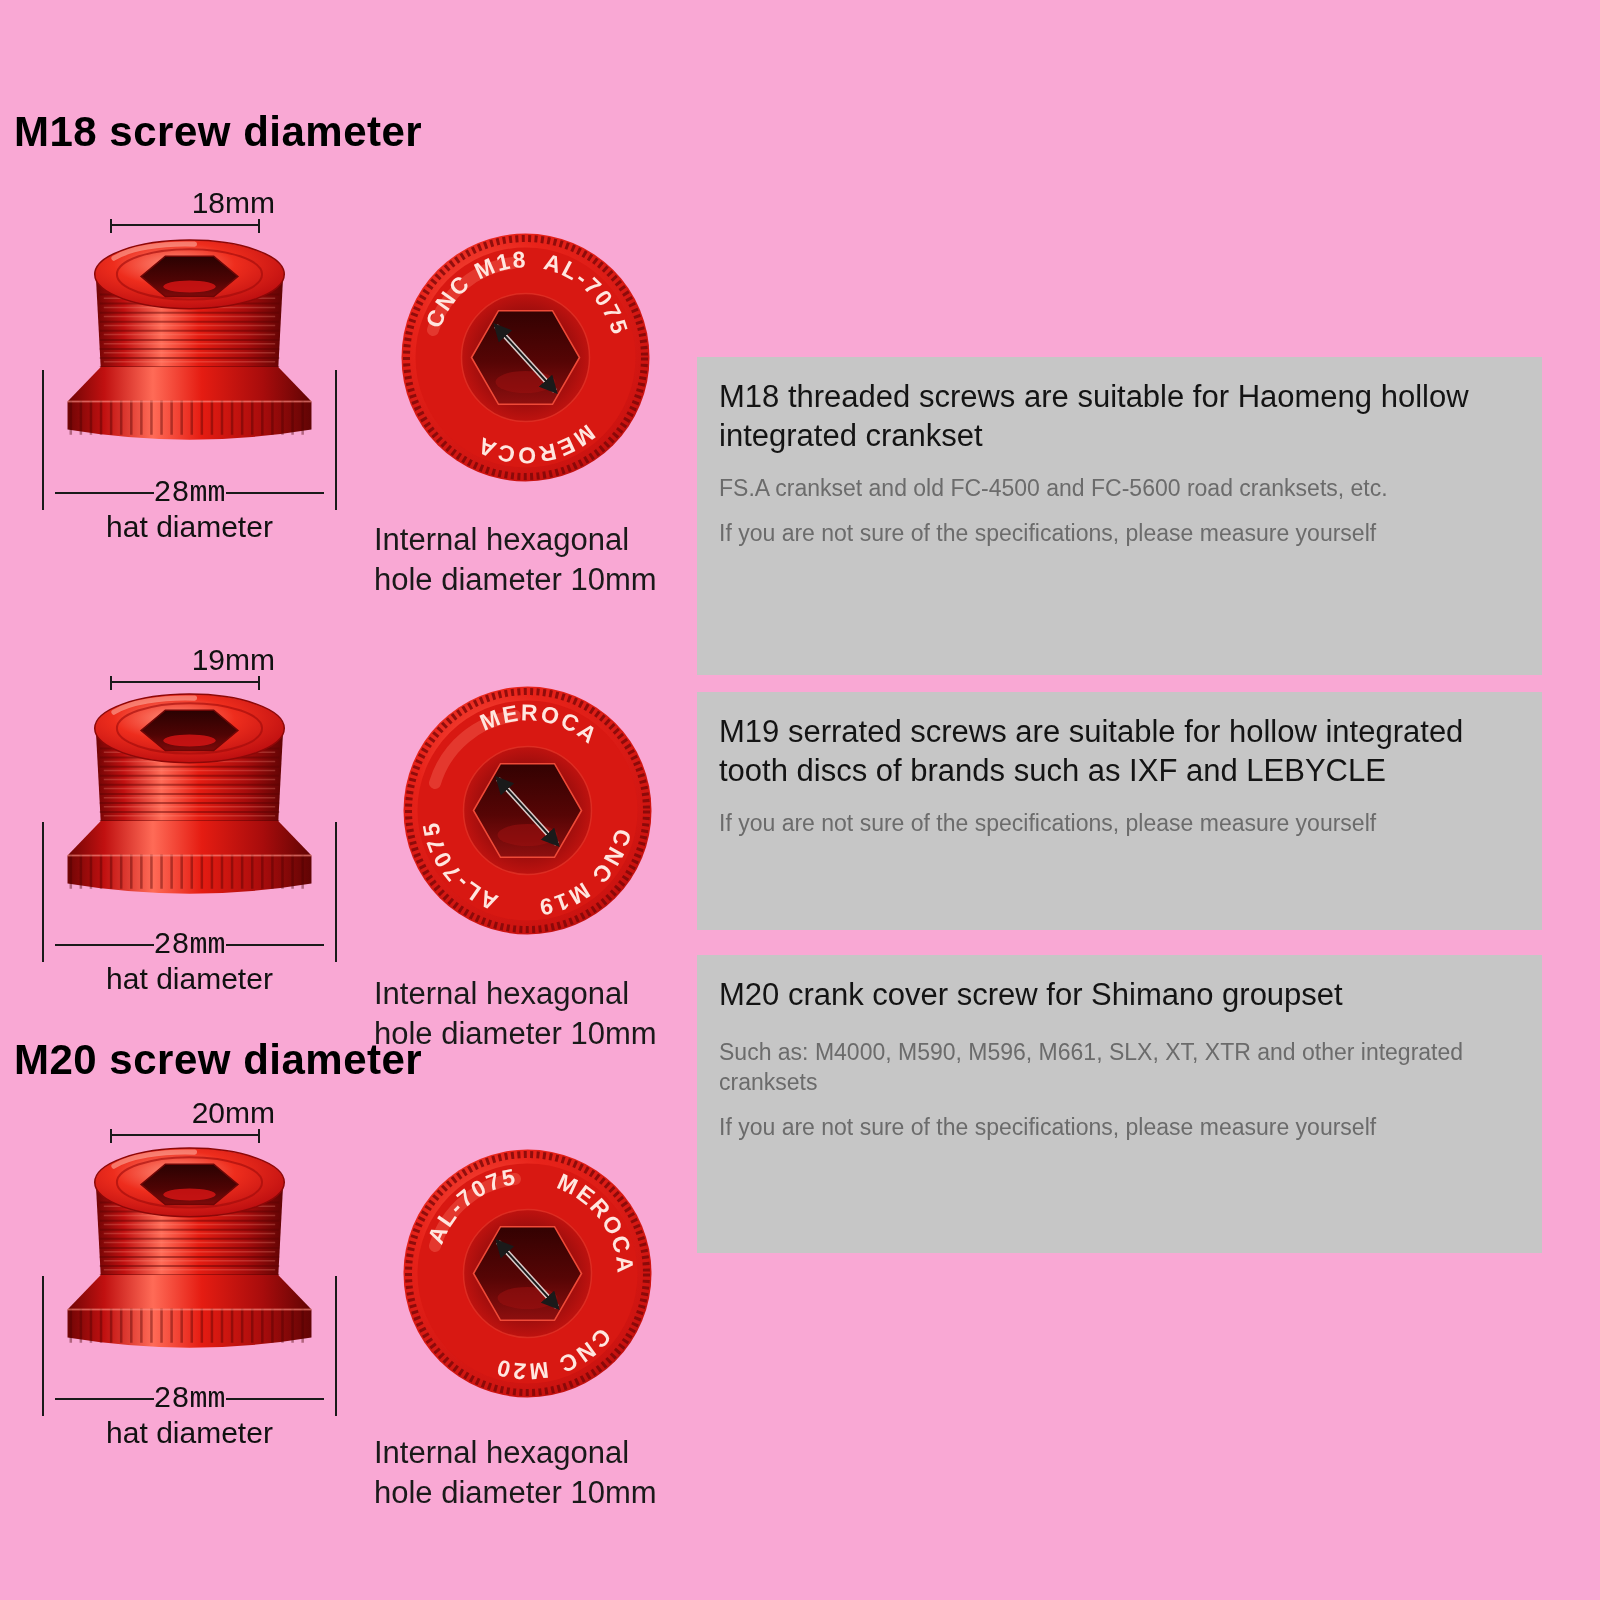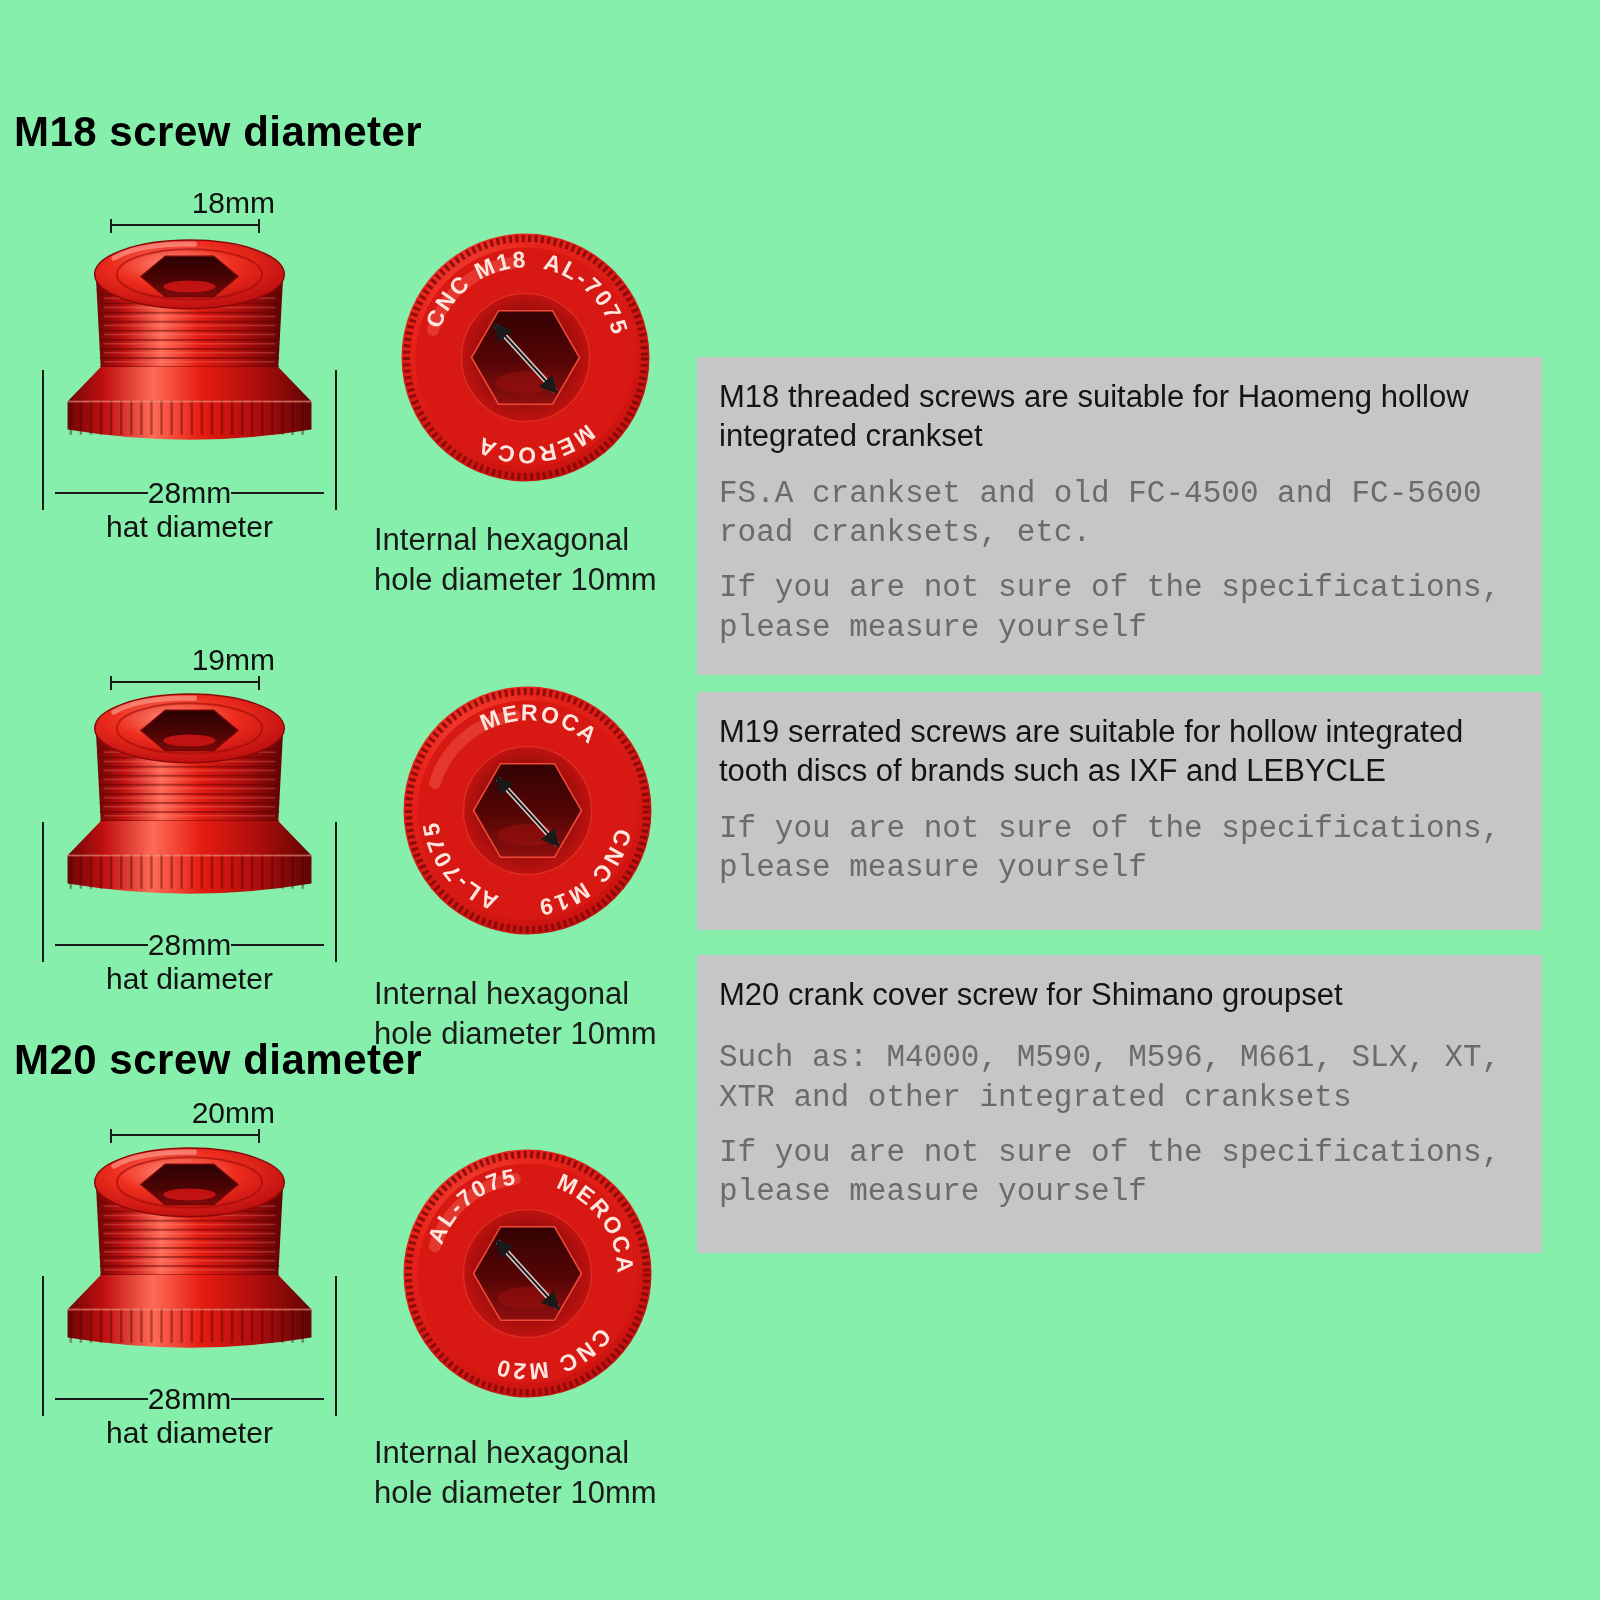--- a/index.html
+++ b/index.html
@@ -1,42 +1,42 @@
 <!DOCTYPE html>
 <html><head>
 <meta charset="utf-8">
 <style>
   html,body { margin:0; padding:0; background:#ffffff; }
   body { font-family:"Liberation Sans","DejaVu Sans",sans-serif; }
-  .canvas { position:relative; width:1600px; height:1600px; background:#86efac; overflow:hidden; }
+  .canvas { position:relative; width:1600px; height:1600px; background:#f9a8d4; overflow:hidden; }
 
   .heading { position:absolute; left:14px; font-size:42px; font-weight:700; color:#000; letter-spacing:0.5px; }
 
   .dim-top { position:absolute; text-align:right; font-size:30px; color:#111; width:180px; }
   .dim-top .rule { position:relative; height:2px; background:#1a1a1a; margin:4px auto 0; width:150px; }
   .dim-top .rule::before, .dim-top .rule::after { content:""; position:absolute; top:-5px; width:2px; height:14px; background:#1a1a1a; }
   .dim-top .rule::before { left:0; }
   .dim-top .rule::after { right:0; }
 
   .side-img { position:absolute; width:295px; height:250px; }
   .top-img  { position:absolute; width:255px; height:255px; }
 
   .dim-bottom { position:absolute; width:295px; text-align:center; font-size:30px; color:#111; }
   .dim-bottom::before, .dim-bottom::after { content:""; position:absolute; top:-106px; height:140px; width:2px; background:#1a1a1a; }
   .dim-bottom::before { left:0; }
   .dim-bottom::after { right:0; }
-  .dim-row { display:flex; align-items:center; padding:0 13px; }
+  .dim-row { display:flex; align-items:center; padding:0 13px;font-family:Liberation Mono, monospace; }
   .dim-row .seg { flex:1; height:2px; background:#1a1a1a; }
   .hat { margin-top:0; }
 
   .hex-caption { position:absolute; width:312px; font-size:31px; line-height:1.3; color:#1a1a1a;margin-top:37px; }
 
   .info-box { position:absolute; left:697px; width:845px; background:#c6c6c6; padding:20px 22px; box-sizing:border-box; }
   .info-title { font-size:31px; font-weight:400; color:#141414; line-height:1.27; margin:0 0 18px 0; }
-  .info-p { font-size:31px; color:#6b6b6b; line-height:1.27; margin:0 0 16px 0;font-family:Liberation Mono, monospace; }
+  .info-p { font-size:23px; color:#6b6b6b; line-height:1.27; margin:0 0 16px 0; }
   .info-p:last-child { margin-bottom:0; }
 
   .ring-text { font-size:23px; font-weight:700; fill:#ffe6df; letter-spacing:2px; font-family:"Liberation Sans","DejaVu Sans",sans-serif; }
 </style>
 </head>
 <body>
 
 <svg width="0" height="0" style="position:absolute" aria-hidden="true">
   <defs>
     <linearGradient id="gBody" x1="0" y1="0" x2="1" y2="0">

